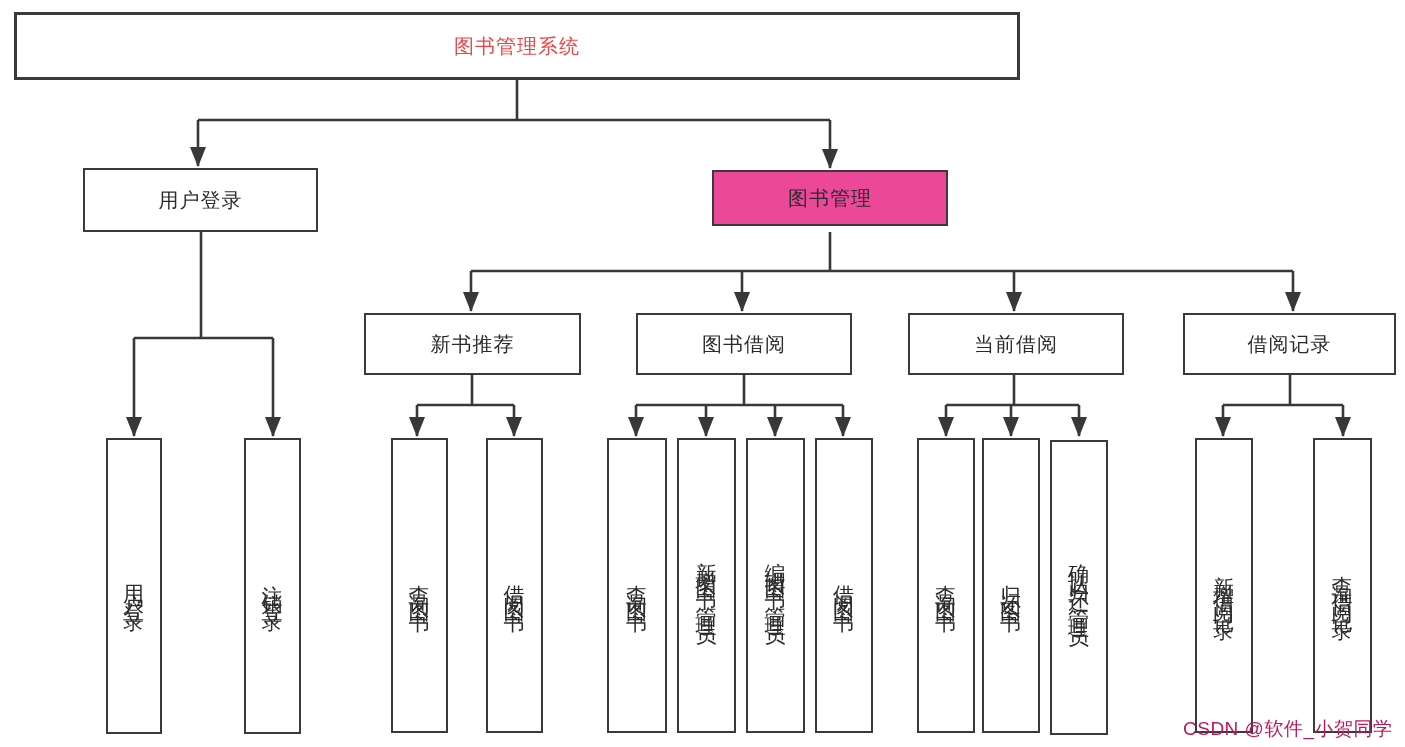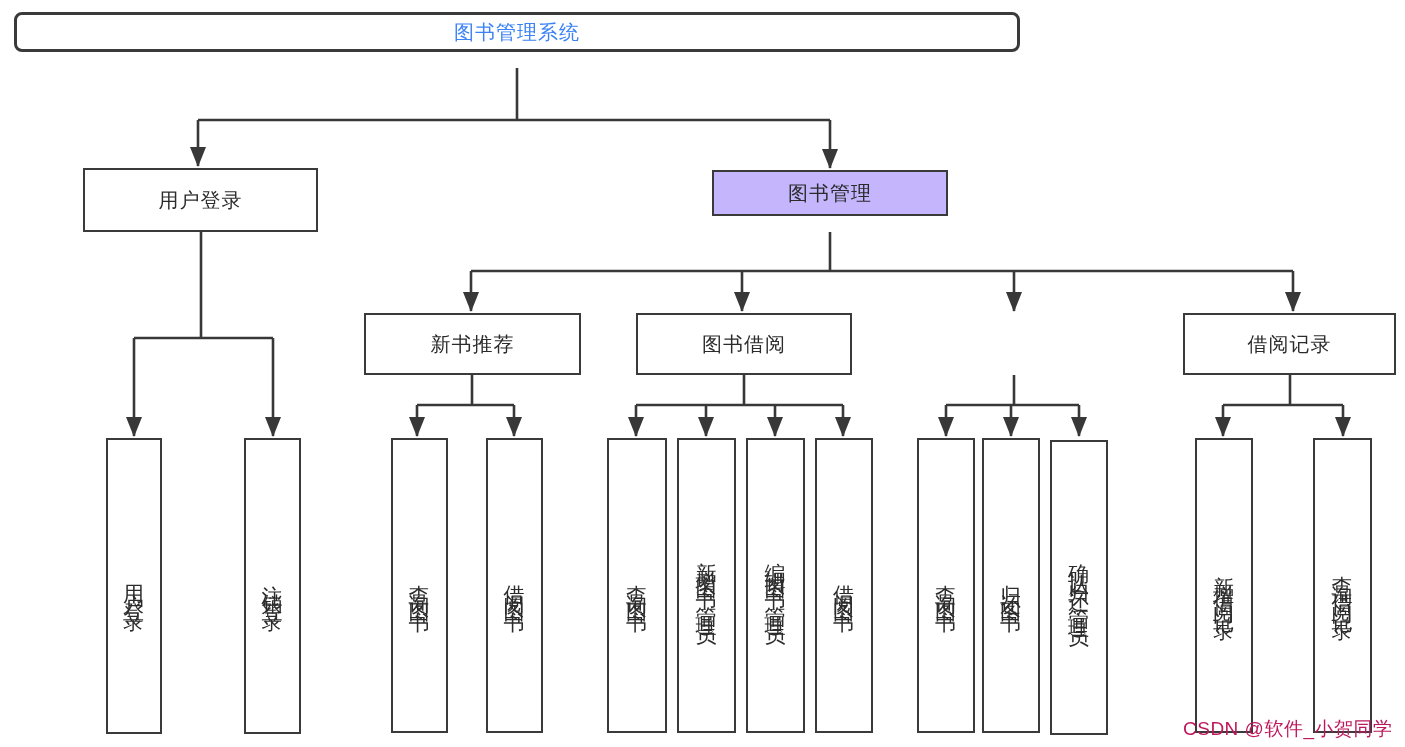--- a/index.html
+++ b/index.html
@@ -87,36 +87,39 @@
     <path class="ln" d="M946,405 V436" marker-end="url(#arrow)" stroke="#383838"></path>
     <path class="ln" d="M1011,405 V436" marker-end="url(#arrow)" stroke="#383838"></path>
     <path class="ln" d="M1079,405 V436" marker-end="url(#arrow)" stroke="#383838"></path>
 
     <path class="ln" d="M1290,375 V405" stroke="#383838"></path>
     <path class="ln" d="M1223,405 H1343" stroke="#383838"></path>
     <path class="ln" d="M1223,405 V436" marker-end="url(#arrow)" stroke="#383838"></path>
     <path class="ln" d="M1343,405 V436" marker-end="url(#arrow)" stroke="#383838"></path>
   </svg>
 
-  <div class="node hbox root" style="left: 14px; top: 12px; width: 1006px; height: 40px; border-color: rgb(58, 58, 58); background: rgb(255, 255, 255); color: #3b82f6; border-radius: 8px;">
+  <div class="node hbox root" style="left: 14px; top: 12px; width: 1006px; height: 68px; border-color: rgb(58, 58, 58); background: rgb(255, 255, 255); color: #ef4444;">
     <span>图书管理系统</span>
   </div>
 
   <div class="node hbox" style="left: 83px; top: 168px; width: 235px; height: 64px; border-color: rgb(58, 58, 58); background: rgb(255, 255, 255); color: rgb(43, 43, 43);">
     <span>用户登录</span>
   </div>
-  <div class="node hbox" style="left: 712px; top: 170px; width: 236px; height: 46px; border-color: rgb(58, 58, 58); background: #c4b5fd; color: rgb(43, 43, 43);">
+  <div class="node hbox" style="left: 712px; top: 170px; width: 236px; height: 56px; border-color: rgb(58, 58, 58); background: #ec4899; color: rgb(43, 43, 43);">
     <span>图书管理</span>
   </div>
 
   <div class="node hbox" style="left: 636px; top: 313px; width: 216px; height: 62px; border-color: rgb(58, 58, 58); background: rgb(255, 255, 255); color: rgb(43, 43, 43);">
     <span>图书借阅</span>
   </div>
   <div class="node hbox" style="left: 364px; top: 313px; width: 217px; height: 62px; border-color: rgb(58, 58, 58); background: rgb(255, 255, 255); color: rgb(43, 43, 43);">
     <span>新书推荐</span>
+  </div>
+  <div class="node hbox" style="left: 908px; top: 313px; width: 216px; height: 62px; border-color: rgb(58, 58, 58); background: rgb(255, 255, 255); color: rgb(43, 43, 43);">
+    <span>当前借阅</span>
   </div>
   <div class="node hbox" style="left: 1183px; top: 313px; width: 213px; height: 62px; border-color: rgb(58, 58, 58); background: rgb(255, 255, 255); color: rgb(43, 43, 43);">
     <span>借阅记录</span>
   </div>
 
   <div class="node vbox" style="left: 106px; top: 438px; width: 56px; height: 296px; border-color: rgb(58, 58, 58); background: rgb(255, 255, 255); color: rgb(43, 43, 43);">
     <span>用户登录</span>
   </div>
   <div class="node vbox" style="left: 244px; top: 438px; width: 57px; height: 296px; border-color: rgb(58, 58, 58); background: rgb(255, 255, 255); color: rgb(43, 43, 43);">
     <span>注销登录</span>

